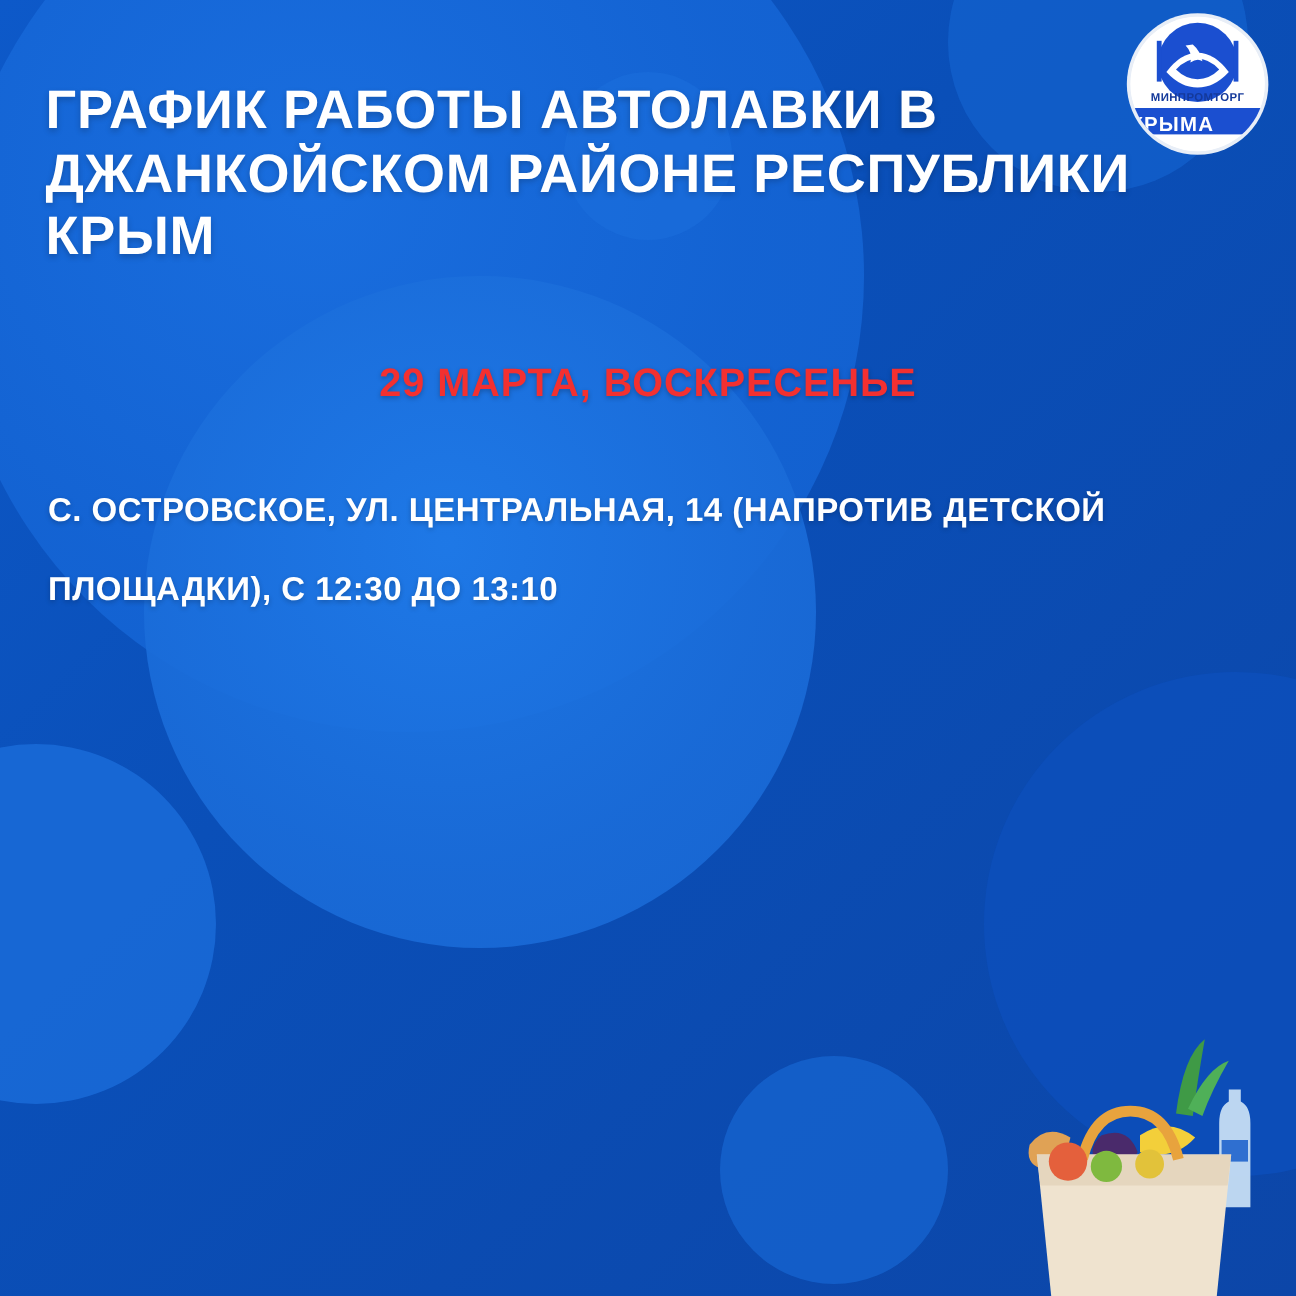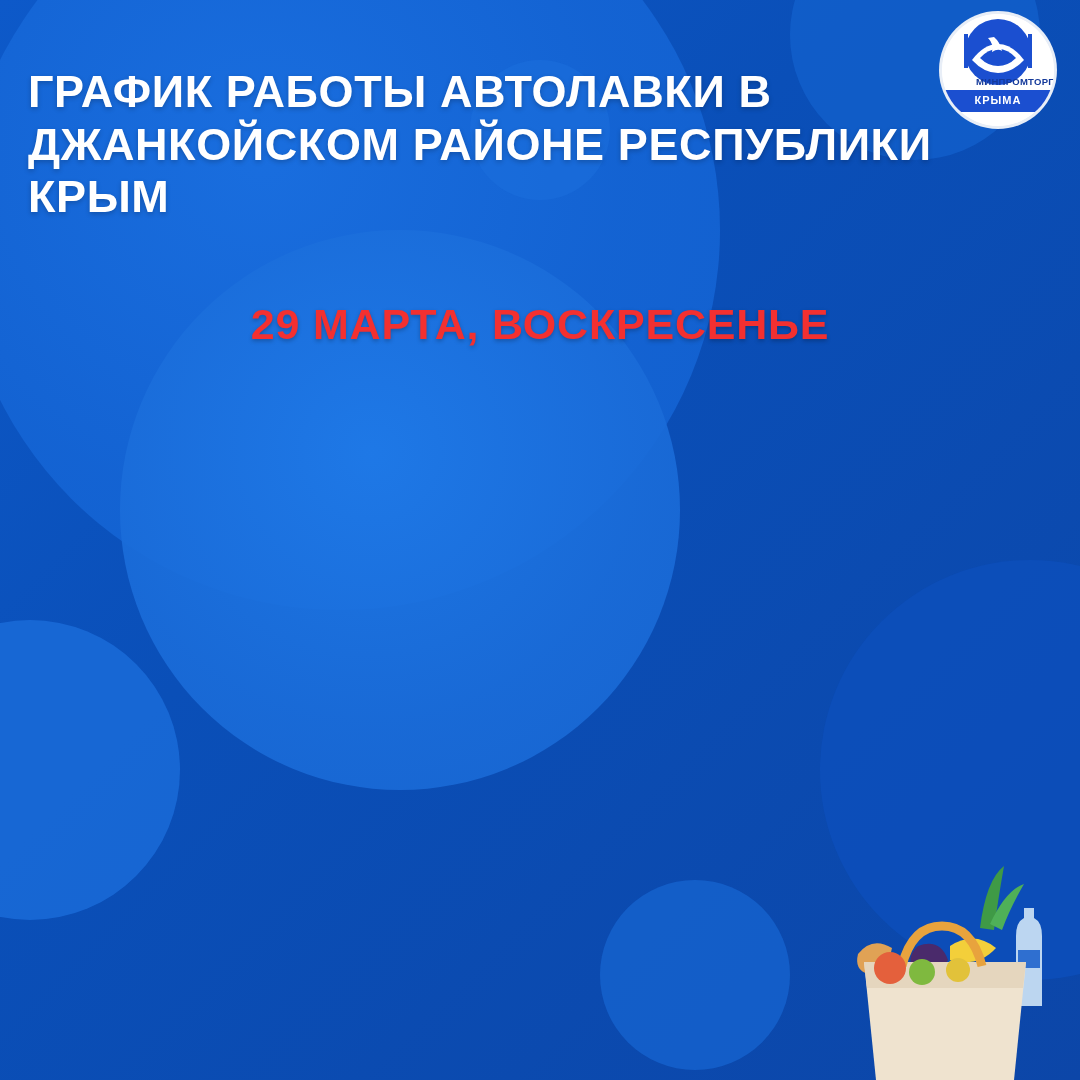--- a/index.html
+++ b/index.html
@@ -81,67 +81,66 @@
     border-radius: 50%;
     background: #ffffff;
     box-shadow: 0 0 0 3px #e8eef7;
     overflow: hidden;
   }
   .logo svg { display: block; }
   .logo-text-top {
     position: absolute;
     left: 0; right: 0;
     top: 62px;
-    text-align: right;
+    text-align: center;
     font-size: 9.5px;
     font-weight: bold;
     letter-spacing: .3px;
     color: #14399a;
   }
   .logo-band {
     position: absolute;
     left: 0; right: 0;
     top: 76px;
     height: 22px;
     background: #1b4fd0;
   }
   .logo-text-bottom {
     position: absolute;
     left: 0; right: 0;
     top: 80px;
-    text-align: center;
-    font-size: 11px;
+    font-size: 17px;
     font-weight: bold;
     letter-spacing: 1px;
     color: #ffffff;
   }
 
   
   .title {
     position: absolute;
-    left: 28px;
+    left: 38px;
     top: 66px;
     width: 990px;
     color: #ffffff;
     font-size: 45px;
     line-height: 1.17;
     font-weight: bold;
     letter-spacing: .6px;
     text-transform: uppercase;
     text-shadow: 0 2px 5px rgba(0,0,0,.22);
   }
 
   .subtitle {
     position: absolute;
     left: 0;
     right: 0;
     top: 300px;
     text-align: center;
     color: #f33030;
-    font-size: 43px;
+    font-size: 33px;
     font-weight: bold;
     letter-spacing: .8px;
     text-transform: uppercase;
     text-shadow: 0 2px 4px rgba(0,0,0,.25);
   }
 
   .entries {
     position: absolute;
     left: 40px;
     top: 392px;
@@ -193,20 +192,21 @@
     <div class="logo-band"></div>
     <div class="logo-text-top">МИНПРОМТОРГ</div>
     <div class="logo-text-bottom">КРЫМА</div>
   </div>
 
   <div class="title">ГРАФИК РАБОТЫ АВТОЛАВКИ В ДЖАНКОЙСКОМ РАЙОНЕ РЕСПУБЛИКИ КРЫМ</div>
 
   <div class="subtitle">29 МАРТА, ВОСКРЕСЕНЬЕ</div>
 
   <div class="entries">
+    <div class="entry">С. ОСТРОВСКОЕ, УЛ. ЦЕНТРАЛЬНАЯ, 14 (НАПРОТИВ ДЕТСКОЙ ПЛОЩАДКИ), С 12:30 ДО 13:10</div>
   </div>
 
   <svg class="bag" viewBox="0 0 230 230">
 
     <path d="M150 78 q6 -48 24 -62 q-6 34 -10 64 z" fill="#3f9a46"></path>
     <path d="M160 74 q16 -34 34 -40 q-14 24 -22 46 z" fill="#4fb058"></path>
 
     <path d="M186 86 q0 -14 8 -18 l0 -10 l10 0 l0 10 q8 4 8 18 l0 70 l-26 0 z" fill="#cfe6f7" opacity=".9"></path>
     <path d="M188 100 l22 0 l0 18 l-22 0 z" fill="#2f6fd0"></path>
 

